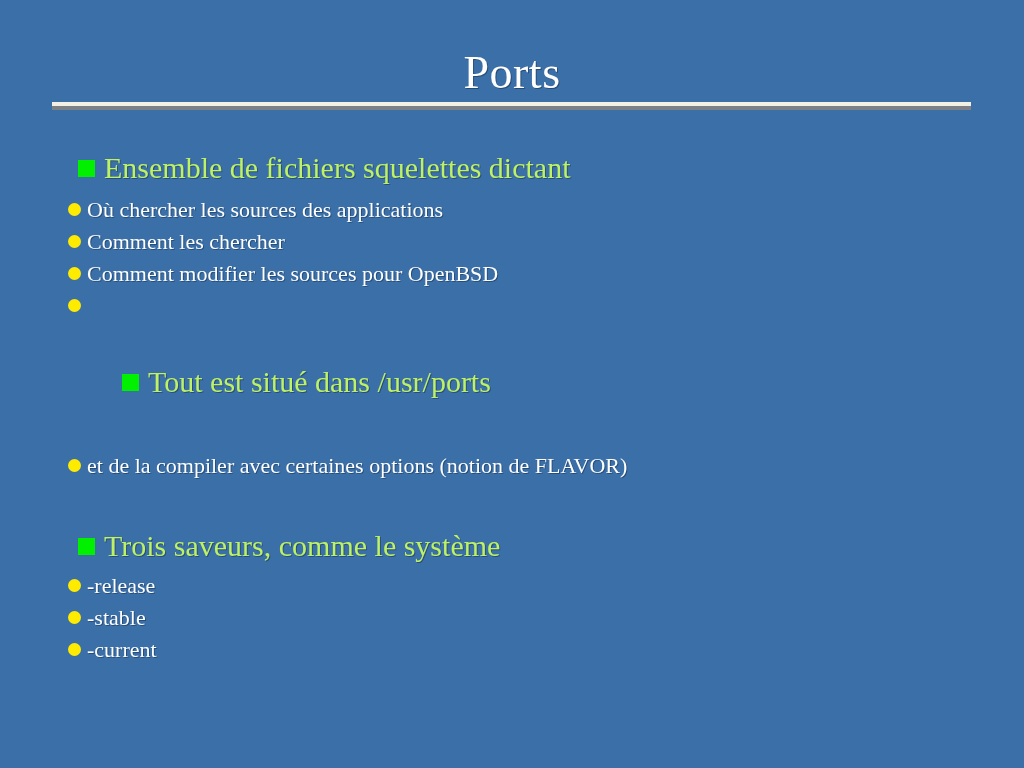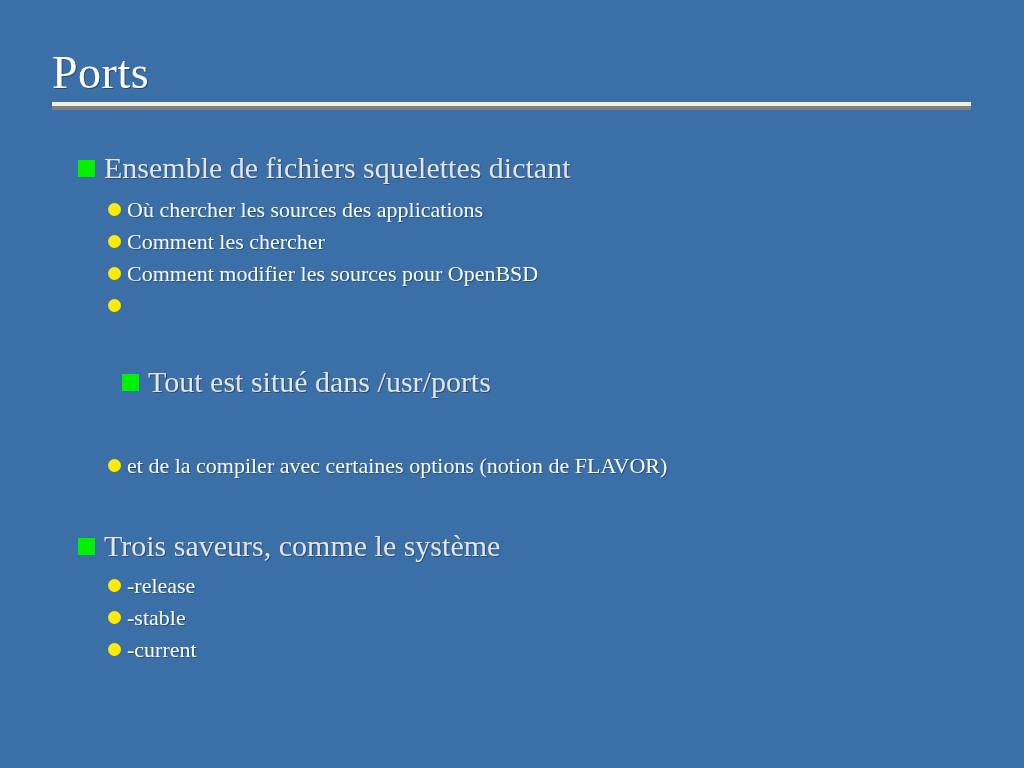--- a/index.html
+++ b/index.html
@@ -19,20 +19,21 @@
     background: #3b6fa8;
     box-sizing: border-box;
   }
 
   
   #title-block {
     position: absolute;
     left: 52px;
     top: 48px;
     width: 920px;
+    text-align: center;
   }
   #slide-title {
     font-size: 46px;
     line-height: 50px;
     color: #ffffff;
     font-weight: normal;
     letter-spacing: 0.5px;
     text-shadow: 1px 1px 0 rgba(20,45,75,0.55);
     white-space: nowrap;
   }
@@ -70,35 +71,35 @@
     flex: 0 0 auto;
     width: 17px;
     height: 17px;
     background: #00f000;
     margin-top: 12px;
     margin-right: 9px;
   }
   .l1 .txt {
     font-size: 30px;
     line-height: 40px;
-    color: #e5e5e5;
+    color: #bef264;
     text-shadow: 1px 1px 0 rgba(20,45,75,0.5);
     white-space: nowrap;
   }
 
   
   .sublist {
     margin: 0;
     padding: 0;
     list-style: none;
   }
   .l2 {
     display: flex;
     align-items: flex-start;
-    padding-left: 108px;
+    padding-left: 68px;
     height: 32px;
   }
   .l2 .bullet-dot {
     flex: 0 0 auto;
     width: 13px;
     height: 13px;
     border-radius: 50%;
     background: #ffeb00;
     margin-top: 9px;
     margin-right: 6px;

